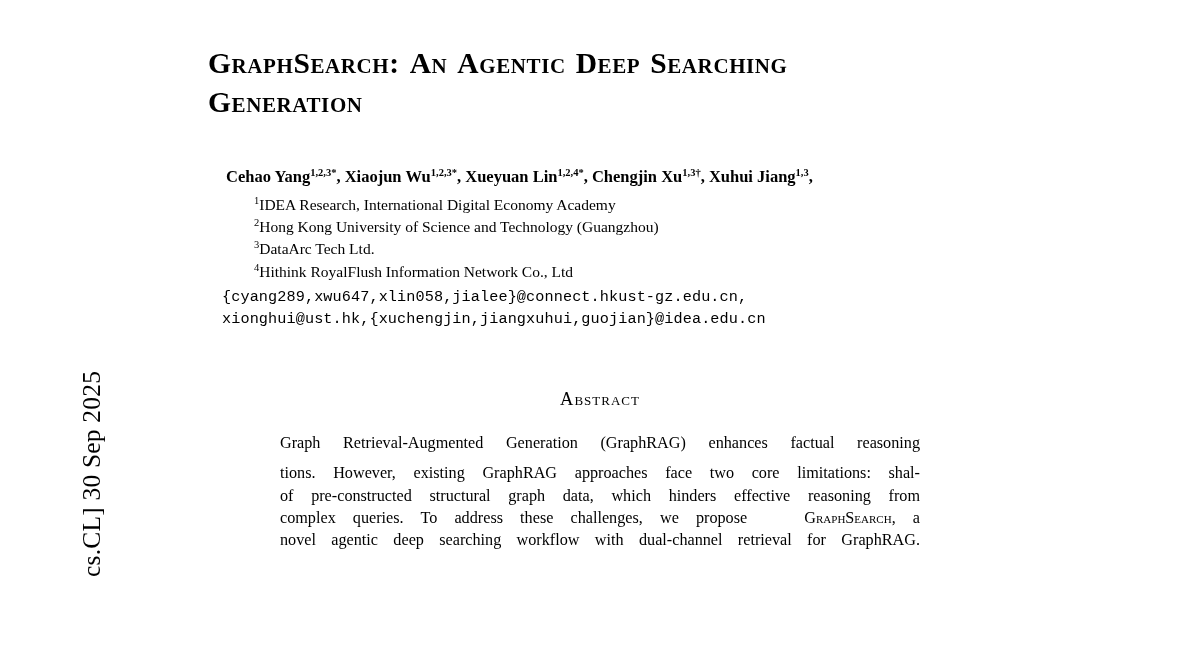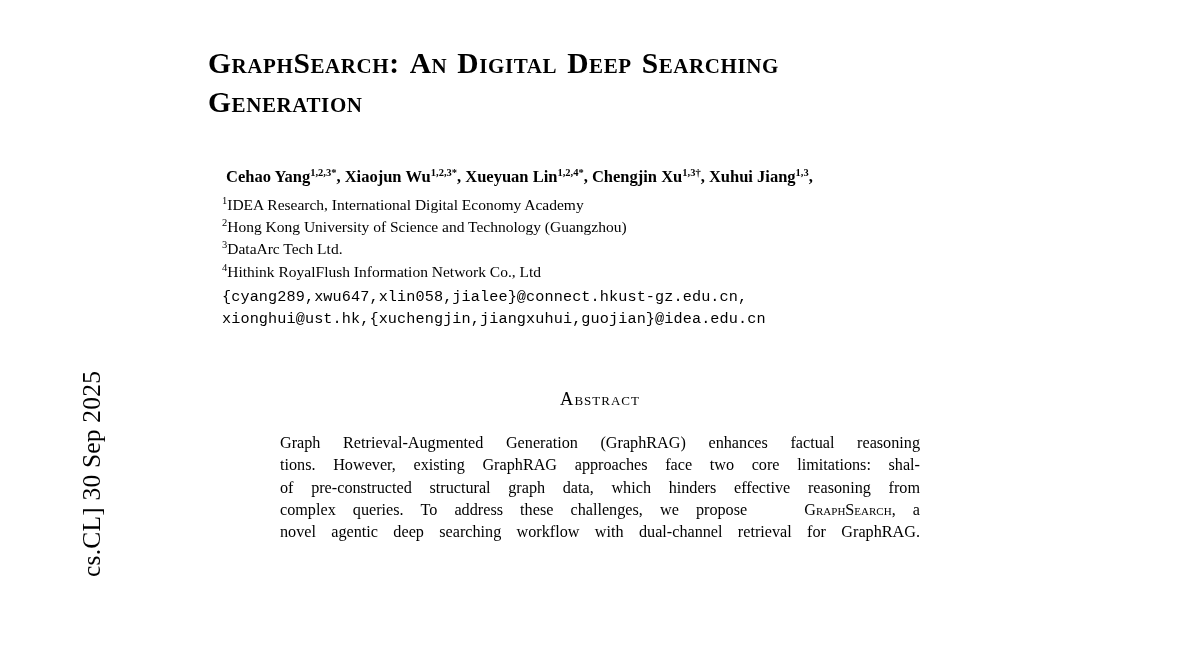--- a/index.html
+++ b/index.html
@@ -92,21 +92,21 @@
   .author-line-2 { letter-spacing: 0.2px; }
 
   
   .affils {
     margin-top: 6px;
     font-family: "Liberation Serif", serif;
     font-size: 15.5px;
     line-height: 22.2px;
     padding-left: 14px;
   }
-  .affils .affil { display: block; white-space: nowrap; }
+  .affils .affil { display: block; white-space: nowrap; margin-left: 32px; }
   .affils sup {
     font-size: 10.5px;
     vertical-align: super;
     line-height: 0;
   }
 
   
   .emails {
     margin-top: 3px;
     font-family: Liberation Mono, monospace;
@@ -144,21 +144,21 @@
 <div class="page">
 
   <div class="arxiv-stamp">cs.CL]  30 Sep 2025</div>
 
   <div class="column">
 
     <h1 class="title">
       <span class="line title-line-1">
         <span>GraphSearch:</span>
         <span>An</span>
-        <span>Digital</span>
+        <span>Agentic</span>
         <span>Deep</span>
         <span>Searching</span>
       </span>
       <span class="line">Generation</span>
     </h1>
 
     <div class="authors">
       <span class="author-line">
         <span>Cehao Yang</span><sup>1,2,3</sup><sup>*</sup><span>, </span><span>Xiaojun Wu</span><sup>1,2,3</sup><sup>*</sup><span>, </span><span>Xueyuan Lin</span><sup>1,2,4</sup><sup>*</sup><span>, </span><span>Chengjin Xu</span><sup>1,3</sup><sup>†</sup><span>, </span><span>Xuhui Jiang</span><sup>1,3</sup><span>,</span>
       </span>
@@ -173,21 +173,21 @@
 
     <div class="emails">
       <span class="eline">{cyang289,xwu647,xlin058,jialee}@connect.hkust-gz.edu.cn,</span>
       <span class="eline">xionghui@ust.hk,{xuchengjin,jiangxuhui,guojian}@idea.edu.cn</span>
     </div>
 
     <div class="abstract-head">Abstract</div>
 
     <div class="abstract-body">
       <span style="display: block;">Graph Retrieval-Augmented Generation (GraphRAG) enhances factual reasoning</span>
-      <span style="display: block;">tions.  However, existing GraphRAG approaches face two core limitations: shal-</span>
+      <span style="display: block; margin-top: 8px;">tions.  However, existing GraphRAG approaches face two core limitations: shal-</span>
       <span style="display: block;">of pre-constructed structural graph data, which hinders effective reasoning from</span>
       <span style="display: block;">complex queries.  To address these challenges, we propose <span class="sc">GraphSearch</span>, a</span>
       <span style="display: block;">novel agentic deep searching workflow with dual-channel retrieval for GraphRAG.</span>
 
     </div>
 
   </div>
 </div>
 
 </body></html>

